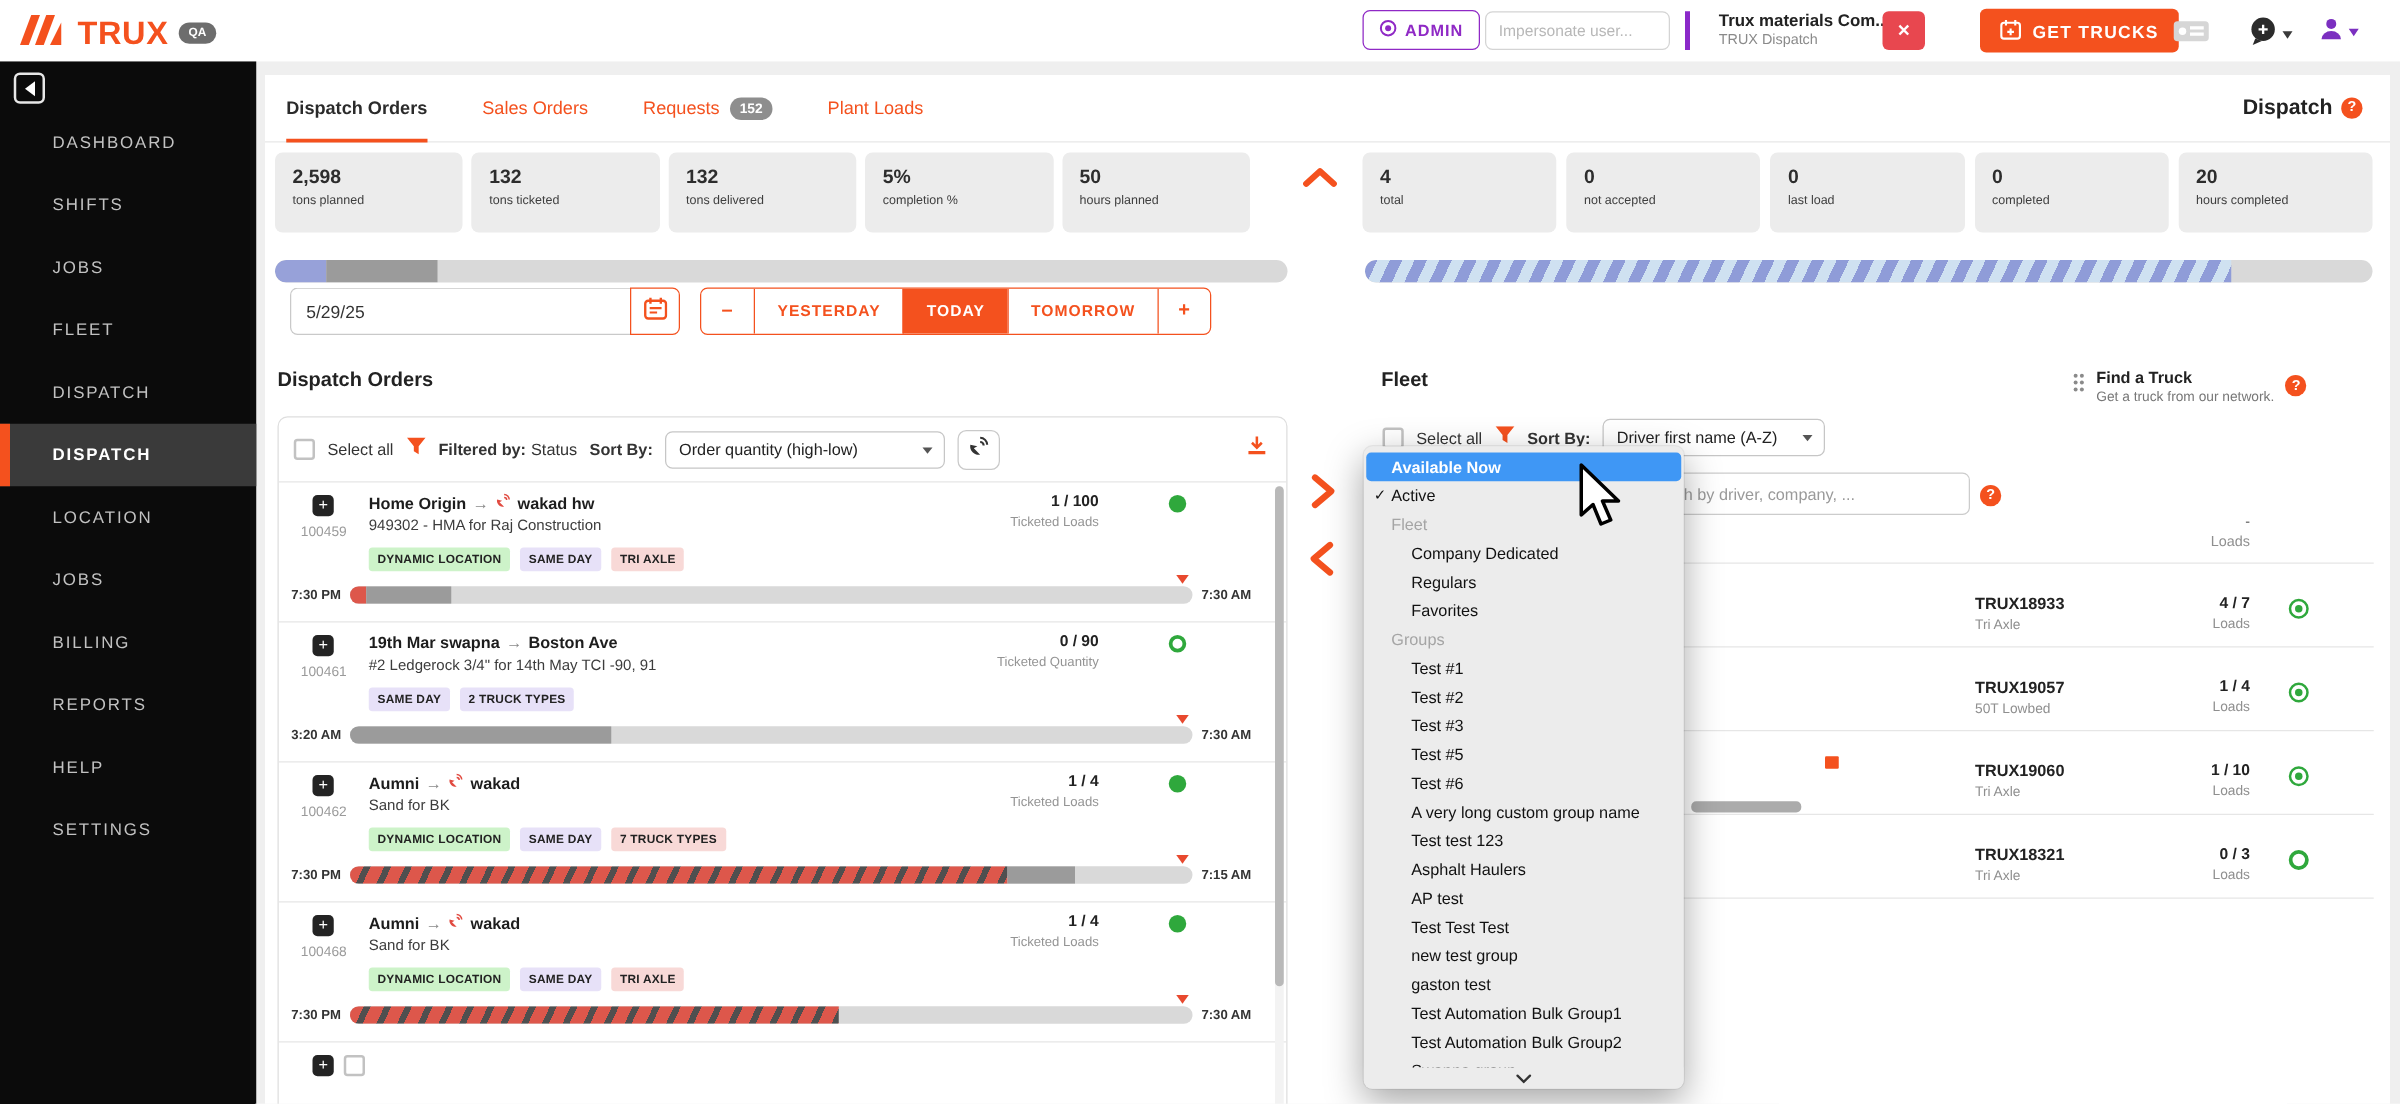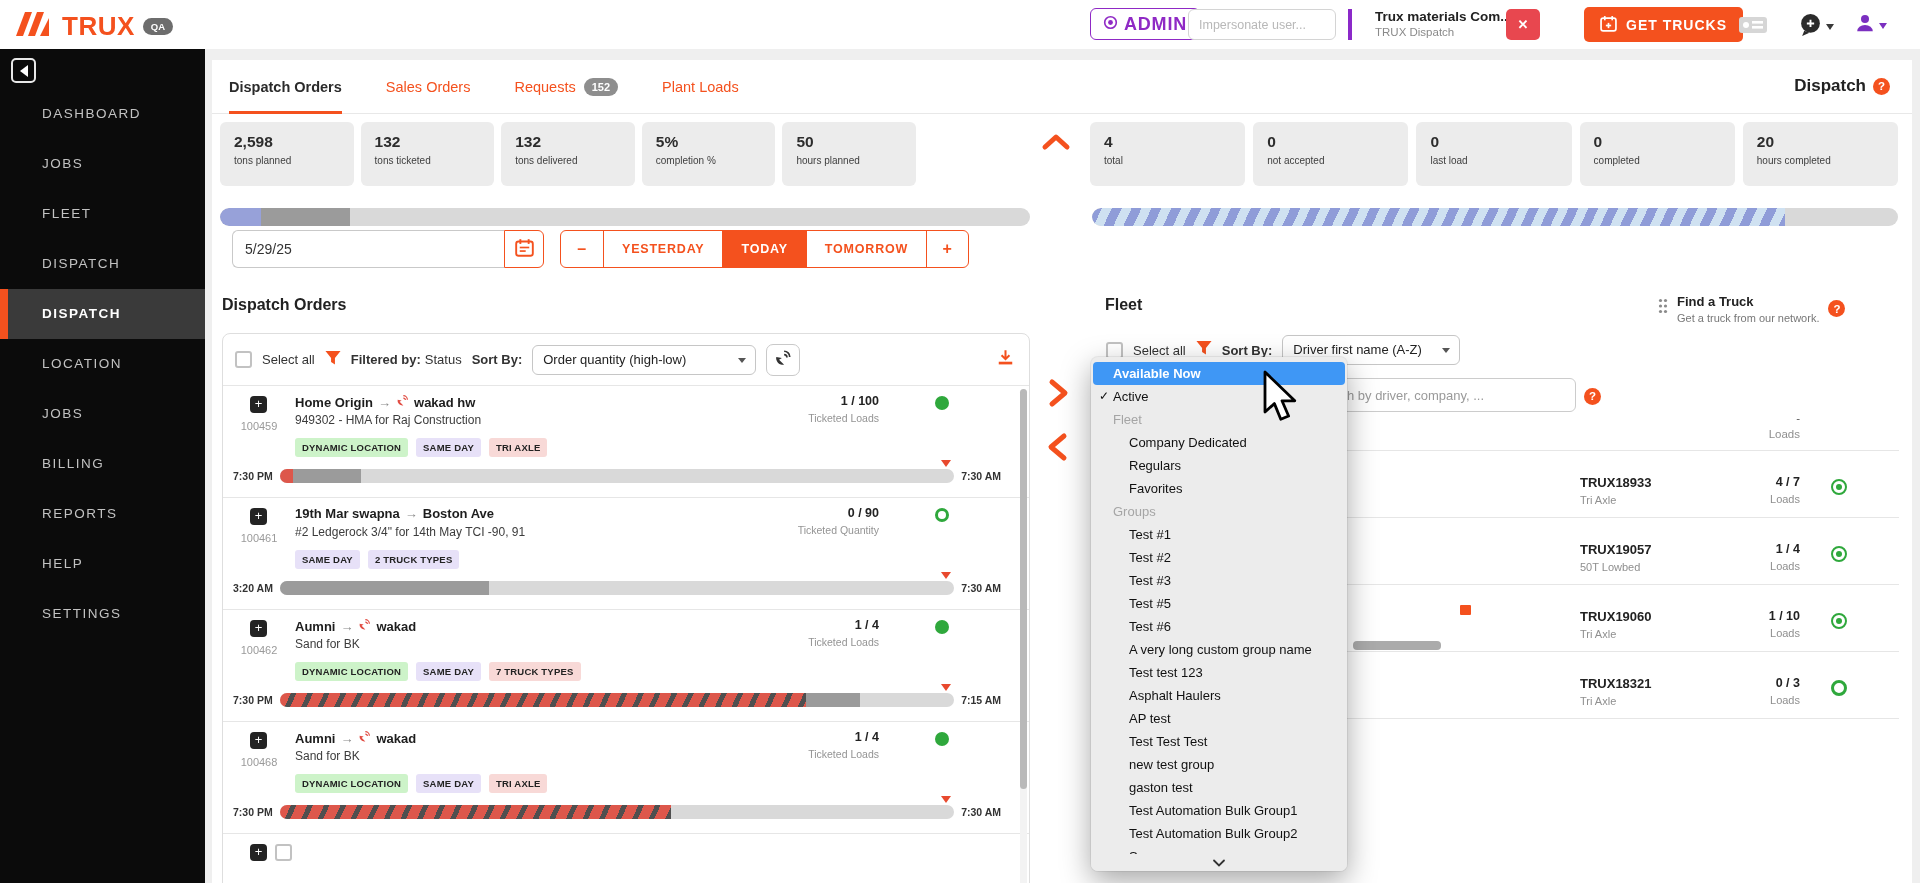--- a/index.html
+++ b/index.html
@@ -5,21 +5,21 @@
   * { margin:0; padding:0; box-sizing:border-box; }
   html,body { width:1920px; height:883px; overflow:hidden; background:#fff;
     font-family:"Liberation Sans", sans-serif; }
 
   
   .topbar { position:absolute; left:0; top:0; width:1920px; height:49px; background:#fff; z-index:20; }
   .logo-wrap { position:absolute; left:16px; top:10px; display:flex; align-items:center; gap:8px; }
   .logo-text { font-size:26px; font-weight:800; color:#f4511e; letter-spacing:0.5px;text-align:center; }
   .qa-pill { background:#6d6d6d; color:#fff; font-size:9.5px; font-weight:bold; border-radius:9px; padding:3px 8px; }
   .admin-btn { position:absolute; left:1090px; top:8px; height:32px; border:1.5px solid #8f29c5; border-radius:6px;
-    display:flex; align-items:center; gap:6px; padding:0 12px; color:#8f29c5; font-size:18px; font-weight:bold; letter-spacing:0.8px; background:#fff; }
+    display:flex; align-items:center; gap:6px; padding:0 12px; color:#8f29c5; font-size:13px; font-weight:bold; letter-spacing:0.8px; background:#fff; }
   .impersonate { position:absolute; left:1188px; top:9px; width:148px; height:31px; border:1px solid #d4d4d4; border-radius:6px;
     padding:0 10px; font-size:12.5px; color:#555; font-family:"Liberation Sans",sans-serif; }
   .impersonate::placeholder { color:#b8b8b8; }
   .company { position:absolute; left:1348px; top:9px; display:flex; gap:23px; }
   .company-bar { width:4px; height:31px; background:#8b29c9; }
   .company-name { font-size:13.5px; font-weight:bold; color:#222; }
   .company-sub { font-size:11.5px; color:#8a8a8a; margin-top:2px; }
   .x-btn { position:absolute; left:1506px; top:9px; width:34px; height:31px; background:#e8474f; border-radius:5px;
     color:#fff; font-size:13px; font-weight:bold; display:flex; align-items:center; justify-content:center; }
   .get-trucks { position:absolute; left:1584px; top:7px; height:35px; background:#f4511e; border-radius:5px;
@@ -49,21 +49,21 @@
     display:flex; align-items:center; gap:44px; padding-left:17px; }
   .tab { font-size:14.5px; color:#f4511e; position:relative; height:54px; display:flex; align-items:center; gap:8px; cursor:pointer; }
   .tab.active { color:#2b2b2b; font-weight:bold; }
   .tab.active::after { content:""; position:absolute; left:0; bottom:0; width:100%; height:3px; background:#f4511e; }
   .tab-badge { background:#8e8e8e; color:#fff; font-size:11px; font-weight:bold; border-radius:10px; padding:3px 8px; }
   .page-title { position:absolute; right:22px; top:16px; display:flex; align-items:center; gap:7px; font-size:17px; font-weight:bold; color:#222; }
   .help-dot { width:17px; height:17px; border-radius:50%; background:#f4511e; color:#fff; font-size:11.5px; font-weight:bold;
     display:inline-flex; align-items:center; justify-content:center; }
 
   
-  .stats-left { position:absolute; left:8px; top:62px; width:696px; display:flex; gap:7px; }
+  .stats-left { position:absolute; left:8px; top:62px; width:780px; display:flex; gap:7px; }
   .stats-right { position:absolute; left:878px; top:62px; width:808px; display:flex; gap:8px; }
   .stat-card { flex:1; background:#ececec; border-radius:6px; height:64px; padding:11px 14px; }
   .stat-value { font-size:15.5px; font-weight:bold; color:#2d2d2d; }
   .stat-label { font-size:10px; color:#3e3e3e; margin-top:4px; }
   .stats-chevron { position:absolute; left:828px; top:72px; }
 
   
   .pbar { position:absolute; top:148px; height:18px; border-radius:9px; background:#d9d9d9; overflow:hidden; }
   .pbar.left { left:8px; width:810px; }
   .pbar.right { left:880px; width:806px; }
@@ -257,20 +257,21 @@
     <span class="caret-down purple"></span>
   </div>
 </div>
 
 <div class="sidebar">
   <div class="collapse-btn">
     <span class="collapse-tri"></span>
   </div>
   <div class="nav">
       <div class="nav-item">DASHBOARD</div>
+      <div class="nav-item">SHIFTS</div>
       <div class="nav-item">JOBS</div>
       <div class="nav-item">FLEET</div>
       <div class="nav-item">DISPATCH</div>
       <div class="nav-item active">DISPATCH</div>
       <div class="nav-item">LOCATION</div>
       <div class="nav-item">JOBS</div>
       <div class="nav-item">BILLING</div>
       <div class="nav-item">REPORTS</div>
       <div class="nav-item">HELP</div>
       <div class="nav-item">SETTINGS</div>

